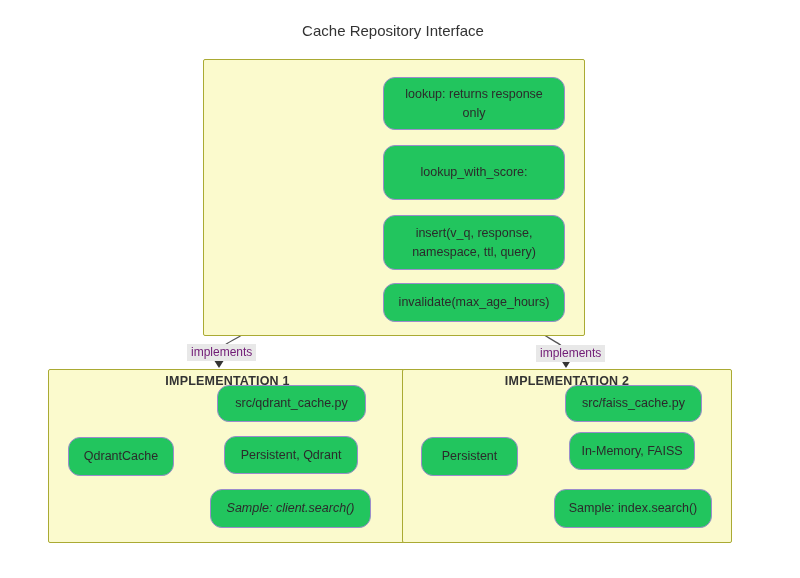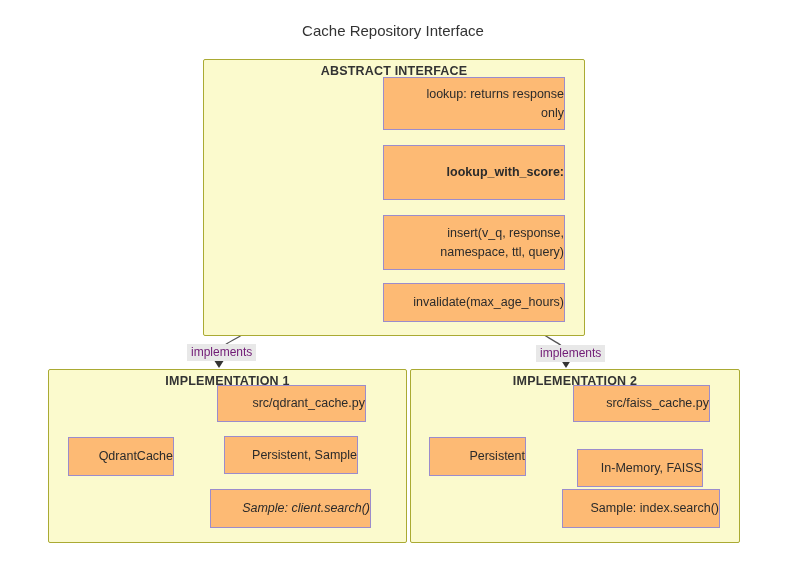--- a/index.html
+++ b/index.html
@@ -17,45 +17,45 @@
 
   .cluster {
     position:absolute; background:#FBFACD; border:1px solid #AAAA33; border-radius:2px;
   }
   .cluster-label {
     position:absolute; top:4px; left:0; right:0; text-align:center;
     font-size:12.5px; font-weight:bold; color:#333333; letter-spacing:0.2px;
   }
   #cluster-abstract { left:203px; top:59px; width:380px; height:275px; }
   #cluster-impl1    { left:48px;  top:369px; width:339px; height:172px;padding-left:18px; }
-  #cluster-impl2    { left:402px; top:369px; width:328px; height:172px;margin-left:8px; }
+  #cluster-impl2    { left:402px; top:369px; width:328px; height:172px; }
 
   .node {
-    position:absolute; background:#fdba74; border:1px solid #9B8CCC; border-radius:0;
-    display:flex; flex-direction:column; align-items:flex-end; justify-content:center;
+    position:absolute; background:#22c55e; border:1px solid #9B8CCC; border-radius:12px;
+    display:flex; flex-direction:column; align-items:center; justify-content:center;
     font-size:12.5px; color:#2b2b2b; line-height:1.5; text-align:center; box-sizing:border-box;
   }
 
   
   #node-cache-repository { left:17px;  top:129px; width:125px; height:37px; }
   #node-method-0 { left:179px; top:17px;  width:182px; height:53px; }
-  #node-method-1 { left:179px; top:85px;  width:182px; height:55px;font-weight:bold; }
+  #node-method-1 { left:179px; top:85px;  width:182px; height:55px; }
   #node-method-2 { left:179px; top:155px; width:182px; height:55px; }
   #node-method-3 { left:179px; top:223px; width:182px; height:39px; }
 
   
   #node-qdrant-cache { left:19px;  top:67px;  width:106px; height:39px; }
   #node-impl1-item-0 { left:168px; top:15px;  width:149px; height:37px; }
   #node-impl1-item-1 { left:175px; top:66px;  width:134px; height:38px; }
   #node-impl1-item-2 { left:161px; top:119px; width:161px; height:39px;font-style:italic; }
 
   
   #node-faiss-cache  { left:18px;  top:67px;  width:97px;  height:39px; }
   #node-impl2-item-0 { left:162px; top:15px;  width:137px; height:37px; }
-  #node-impl2-item-1 { left:166px; top:79px;  width:126px; height:38px; }
+  #node-impl2-item-1 { left:166px; top:62px;  width:126px; height:38px; }
   #node-impl2-item-2 { left:151px; top:119px; width:158px; height:39px; }
 
   .edge-label {
     position:absolute; background:#E8E8E8; color:#701a75;
     font-size:12px; padding:1px 4px; line-height:1.25;
   }
   #implements-label-left  { left:187px; top:344px; }
   #implements-label-right { left:536px; top:345px; }
 </style>
 </head>
@@ -80,21 +80,20 @@
     <path class="edge" d="M148,436 C157,419 182,406 215,405"></path>
     <path class="edge" d="M175,456 L222,456"></path>
     <path class="edge" d="M148,476 C157,493 180,506 208,507"></path>
 
     <path class="edge" d="M497,436 C506,419 531,406 563,405"></path>
     <path class="edge" d="M519,456 L567,456"></path>
     <path class="edge" d="M497,476 C506,493 526,506 552,507"></path>
   </svg>
 
   <div class="cluster" id="cluster-abstract">
-    <div class="cluster-label">ABSTRACT INTERFACE</div>
 
 
     <div class="node" id="node-method-0">
       <div>lookup: returns response</div>
       <div>only</div>
     </div>
 
     <div class="node" id="node-method-1">
       <div>lookup_with_score:</div>
     </div>
@@ -115,21 +114,21 @@
   <div class="cluster" id="cluster-impl1">
     <div class="cluster-label">IMPLEMENTATION 1</div>
 
     <div class="node" id="node-qdrant-cache">
       <div>QdrantCache</div>
     </div>
     <div class="node" id="node-impl1-item-0">
       <div>src/qdrant_cache.py</div>
     </div>
     <div class="node" id="node-impl1-item-1">
-      <div>Persistent, Sample</div>
+      <div>Persistent, Qdrant</div>
     </div>
     <div class="node" id="node-impl1-item-2">
       <div>Sample: client.search()</div>
     </div>
   </div>
 
   <div class="cluster" id="cluster-impl2">
     <div class="cluster-label">IMPLEMENTATION 2</div>
 
     <div class="node" id="node-faiss-cache">

